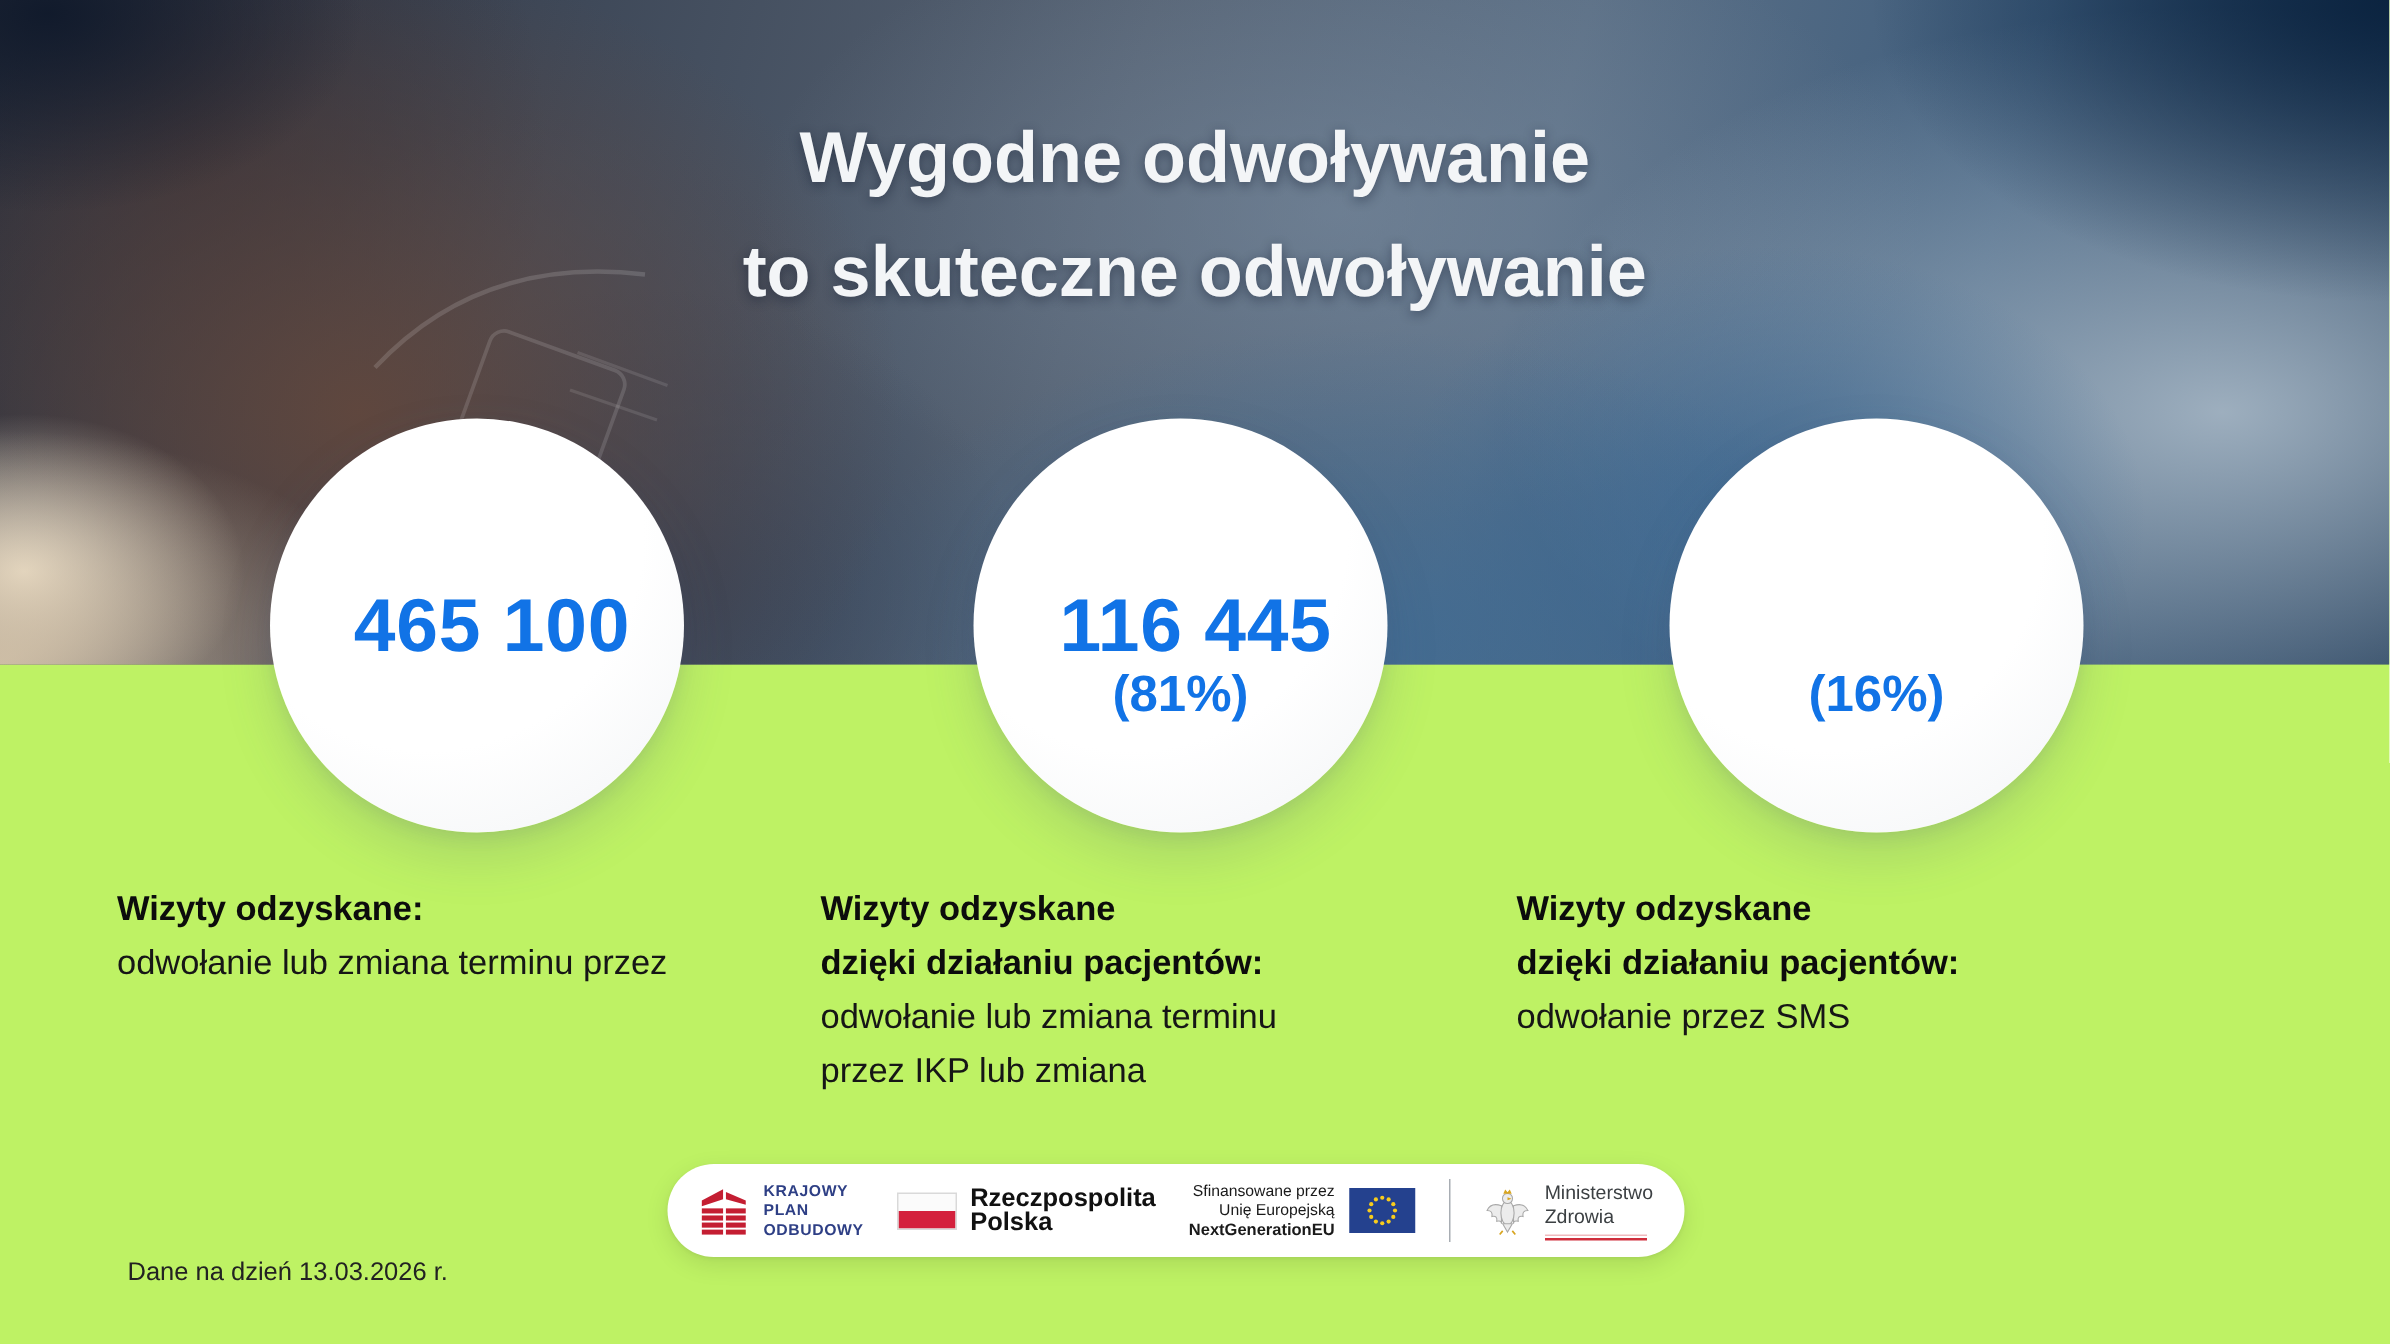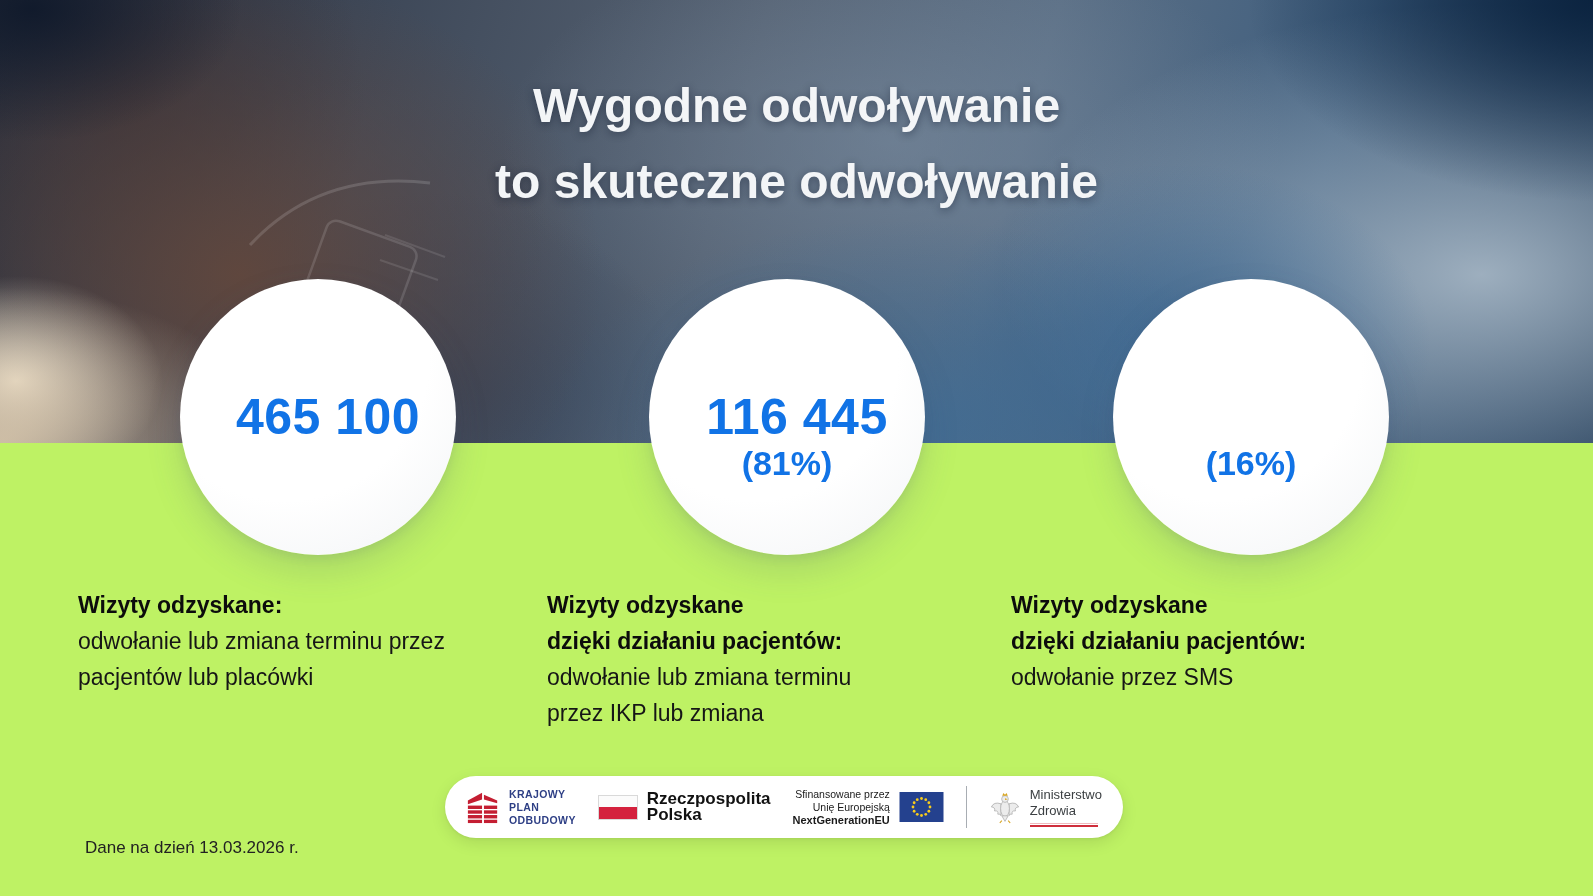--- a/index.html
+++ b/index.html
@@ -88,21 +88,20 @@
   </div>
 
   <div class="stat-col col-1">
     <div class="circle">
       <div class="stat-value">465 100</div>
       <div class="stat-percent"></div>
     </div>
     <div class="stat-label">
       <div class="b">Wizyty odzyskane:</div>
       <div>odwołanie lub zmiana terminu przez</div>
-      <div>pacjentów lub placówki</div>
     </div>
   </div>
 
   <div class="stat-col col-2">
     <div class="circle">
       <div class="stat-value">116 445</div>
       <div class="stat-percent">(81%)</div>
     </div>
     <div class="stat-label">
       <div class="b">Wizyty odzyskane</div>

